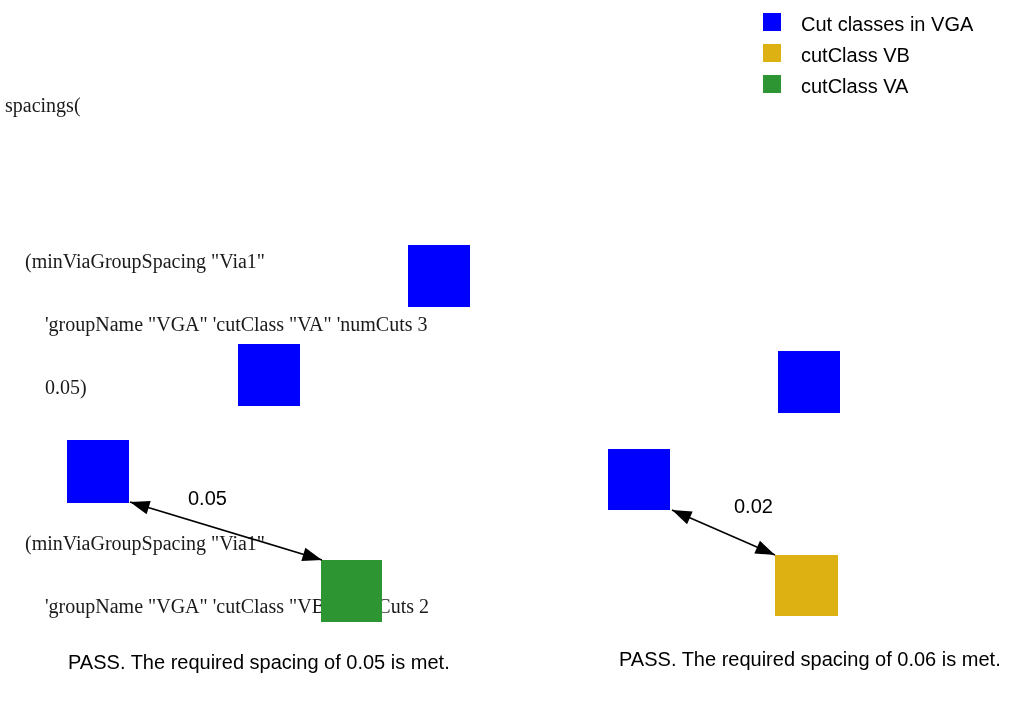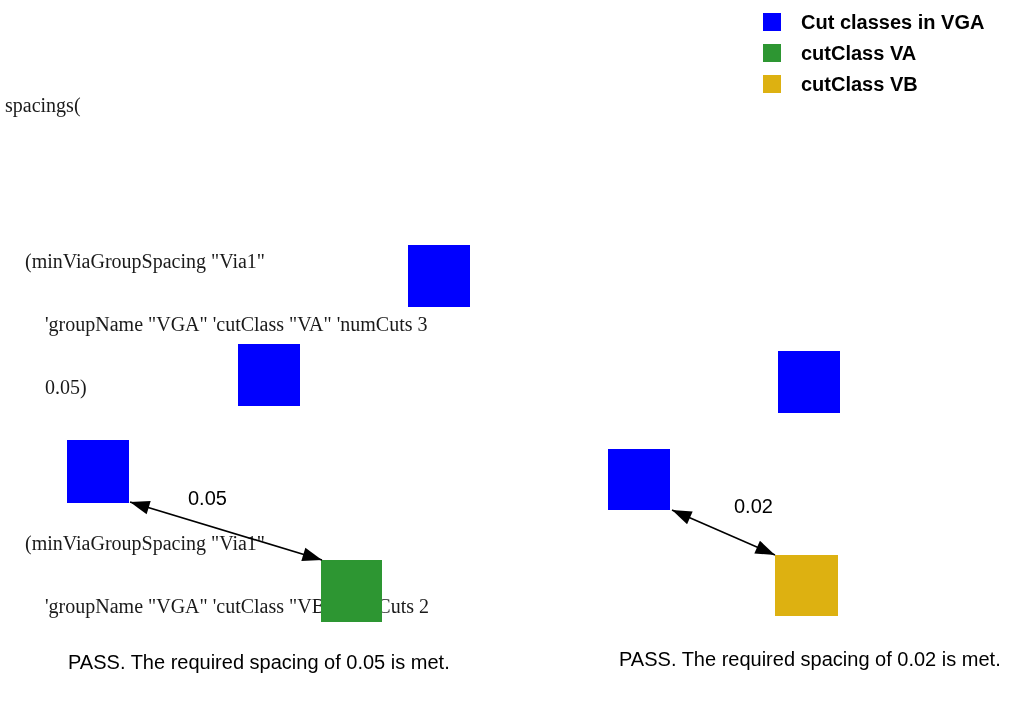--- a/index.html
+++ b/index.html
@@ -10,21 +10,21 @@
   
   .code {
     position:absolute; left:5px; top:11px;
     font-family:"Liberation Mono","DejaVu Sans Mono",monospace;
     font-size:20px; line-height:21px; white-space:pre; color:#1a1a1a;
   }
   .code .para { margin:0 4px 9px 0;font-family:Liberation Serif, serif; }
   .code .line { white-space:pre; }
   
   .legend { position:absolute; left:763px; top:13px; }
-  .legend-row { display:flex; align-items:center; height:18px; margin-bottom:13px;font-weight:bold; }
+  .legend-row { display:flex; align-items:flex-start; height:18px; margin-bottom:13px; }
   .legend-swatch { width:18px; height:18px; flex:0 0 18px; margin-right:20px; }
   .legend-label { font-size:20px; white-space:nowrap; }
   
   .sq { position:absolute; }
   
   .overlay { position:absolute; left:0; top:0; width:1013px; height:705px; pointer-events:none; }
   
   .spacing-label { position:absolute; font-size:20px; white-space:nowrap; }
   .result-text { position:absolute; font-size:20px; white-space:nowrap;margin-left:11px; }
 </style>
@@ -48,26 +48,26 @@
     </div>
     
   </div>
 
   <div class="legend">
     <div class="legend-row">
       <div class="legend-swatch" style="background-color: rgb(0, 0, 255);"></div>
       <div class="legend-label">Cut classes in VGA</div>
     </div>
     <div class="legend-row">
+      <div class="legend-swatch" style="background-color: rgb(221, 177, 17);"></div>
+      <div class="legend-label">cutClass VB</div>
+    </div>
+    <div class="legend-row">
       <div class="legend-swatch" style="background-color: rgb(45, 150, 50);"></div>
       <div class="legend-label">cutClass VA</div>
-    </div>
-    <div class="legend-row">
-      <div class="legend-swatch" style="background-color: rgb(221, 177, 17);"></div>
-      <div class="legend-label">cutClass VB</div>
     </div>
   </div>
 
   <div class="sq" style="left: 408px; top: 245px; width: 62px; height: 62px; background-color: rgb(0, 0, 255);"></div>
   <div class="sq" style="left: 238px; top: 344px; width: 62px; height: 62px; background-color: rgb(0, 0, 255);"></div>
   <div class="sq" style="left: 67px; top: 440px; width: 62px; height: 63px; background-color: rgb(0, 0, 255);"></div>
   <div class="sq" style="left: 321px; top: 560px; width: 61px; height: 62px; background-color: rgb(45, 150, 50);"></div>
 
   <div class="sq" style="left: 778px; top: 351px; width: 62px; height: 62px; background-color: rgb(0, 0, 255);"></div>
   <div class="sq" style="left: 608px; top: 449px; width: 62px; height: 61px; background-color: rgb(0, 0, 255);"></div>
@@ -80,15 +80,15 @@
       </marker>
     </defs>
     <line x1="130" y1="502" x2="322" y2="560" stroke="#000" stroke-width="1.6" marker-start="url(#ah)" marker-end="url(#ah)"></line>
     <line x1="672" y1="510" x2="775" y2="555" stroke="#000" stroke-width="1.6" marker-start="url(#ah)" marker-end="url(#ah)"></line>
   </svg>
 
   <div class="spacing-label" style="left:188px; top:487px;">0.05</div>
   <div class="spacing-label" style="left:734px; top:495px;">0.02</div>
 
   <div class="result-text" style="left:57px; top:651px;">PASS. The required spacing of 0.05 is met.</div>
-  <div class="result-text" style="left:608px; top:648px;">PASS. The required spacing of 0.02 is met.</div>
+  <div class="result-text" style="left:608px; top:648px;">PASS. The required spacing of 0.06 is met.</div>
 
 </div>
 
 </body></html>

